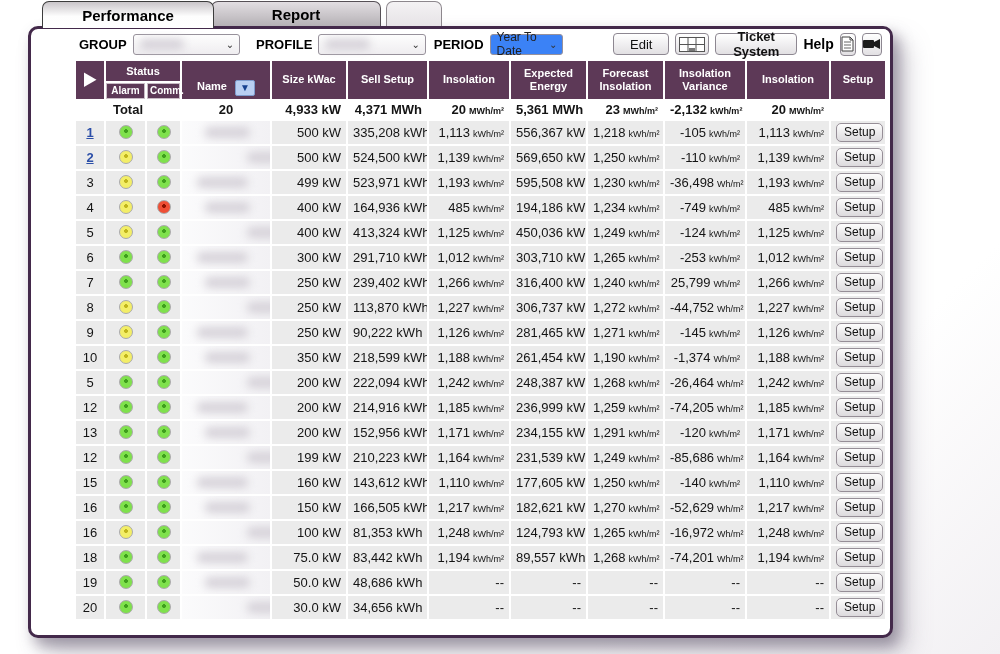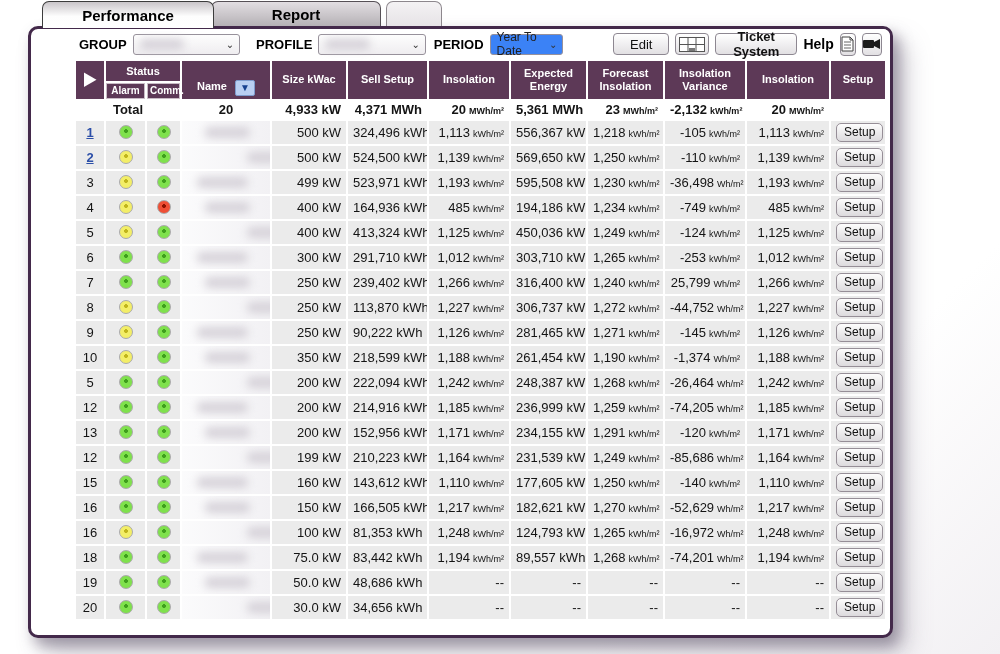--- a/index.html
+++ b/index.html
@@ -203,21 +203,21 @@
               <td class="c">
                 <div class="led led-green"></div>
               </td>
               <td class="c">
                 <div class="led led-green"></div>
               </td>
               <td class="namecell">
                 <div class="blurblob"></div>
               </td>
               <td class="r">500 kW</td>
-              <td class="r">324,496 kWh</td>
+              <td class="r">335,208 kWh</td>
               <td class="r"><span>1,113</span><span class="unit">kWh/m²</span></td>
               <td class="r">556,367 kWh</td>
               <td class="r"><span>1,218</span><span class="unit">kWh/m²</span></td>
               <td class="r"><span>-105</span><span class="unit">kWh/m²</span></td>
               <td class="r"><span>1,113</span><span class="unit">kWh/m²</span></td>
               <td class="c">
                 <button class="setupbtn">Setup</button>
               </td>
             </tr>
             <tr>

